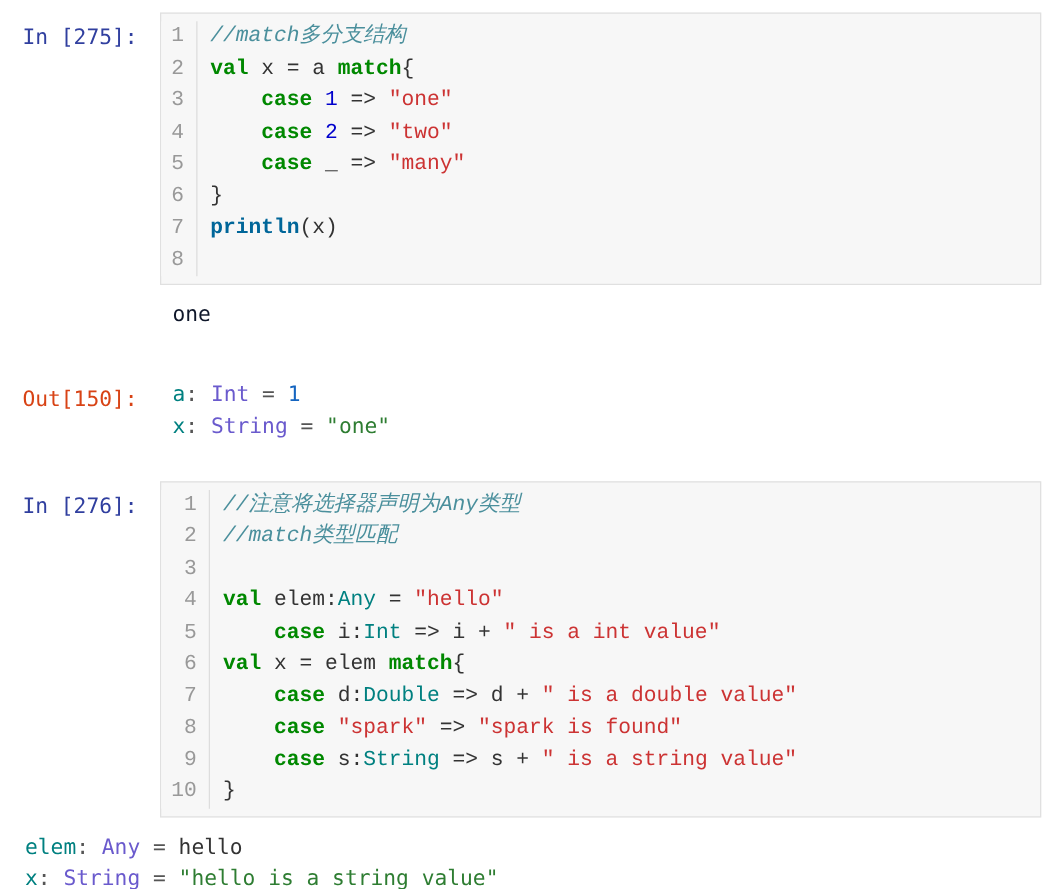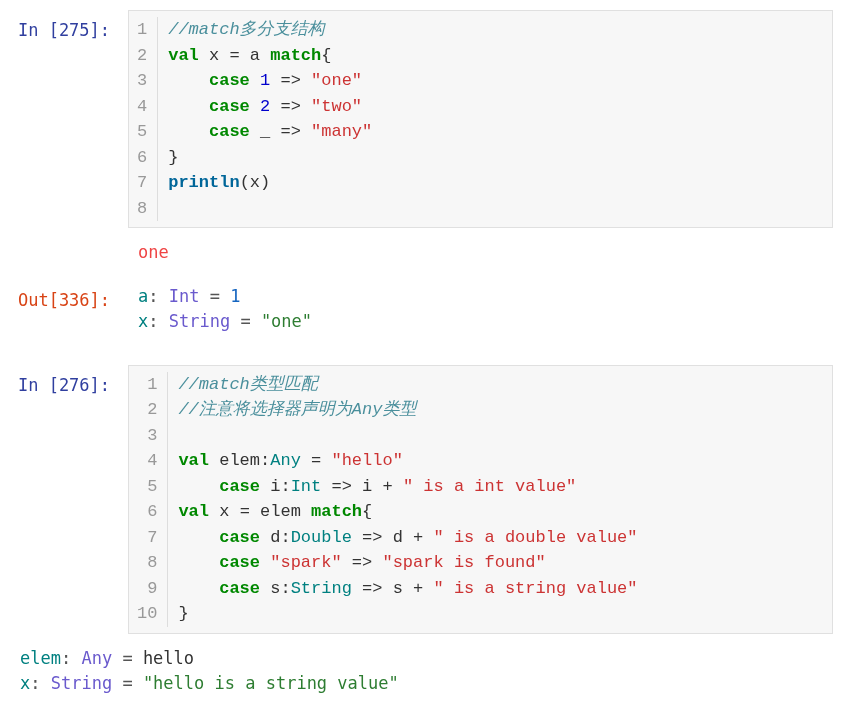--- a/index.html
+++ b/index.html
@@ -50,21 +50,21 @@
     height: 25.5px;
     line-height: 25.5px;
     white-space: pre;
   }
   .output-area {
     flex: 1;
     padding: 4px 0 4px 10px;
     white-space: pre;
     font-family: "Consolas", "Monaco", monospace;
   }
-  .stdout { color: #ef4444; margin-bottom: 2px; }
+  .stdout { color: #0f172a; margin-bottom: 22px; }
   
   .cm { color: #4a8f9c; font-style: italic; } 
   .kw { color: #008800; font-weight: bold; }  
   .fn { color: #006699; font-weight: bold; }  
   .nm { color: #333; }
   .op { color: #333; }
   .num { color: #0000cc; }
   .str { color: #cc3333; }
   .ty { color: #008080; }
   .var-out { color: #008080; }
@@ -100,42 +100,42 @@
           <div class="line"><span class="op">}</span></div>
           <div class="line"><span class="fn">println</span><span class="op">(</span><span class="nm">x</span><span class="op">)</span></div>
         </div>
       </div>
     </div>
     <div class="cell">
       <div class="prompt"></div>
       <div class="output-area stdout">one</div>
     </div>
     <div class="cell">
-      <div class="prompt prompt-out">Out[336]:</div>
+      <div class="prompt prompt-out">Out[150]:</div>
       <div class="output-area"><div class="line"><span class="var-out">a</span><span class="eq-out">: </span><span class="ty-out">Int</span><span class="eq-out"> = </span><span class="num-out">1</span></div><div class="line"><span class="var-out">x</span><span class="eq-out">: </span><span class="ty-out">String</span><span class="eq-out"> = </span><span class="str-out">"one"</span></div></div>
     </div>
     <div style="height: 18px;"></div>
     <div class="cell">
       <div class="prompt prompt-in">In  [276]:</div>
       <div class="code-area">
         <div class="gutter">
           <div>1</div>
           <div>2</div>
           <div>3</div>
           <div>4</div>
           <div>5</div>
           <div>6</div>
           <div>7</div>
           <div>8</div>
           <div>9</div>
           <div>10</div>
         </div>
         <div class="code-lines">
+          <div class="line"><span class="cm">//注意将选择器声明为Any类型</span></div>
           <div class="line"><span class="cm">//match类型匹配</span></div>
-          <div class="line"><span class="cm">//注意将选择器声明为Any类型</span></div>
           <div class="line">&nbsp;</div>
           <div class="line"><span class="kw">val</span><span class="nm"> elem</span><span class="op">:</span><span class="ty">Any</span><span class="nm"> </span><span class="op">= </span><span class="str">"hello"</span></div>
           <div class="line"><span class="nm">    </span><span class="kw">case</span><span class="nm"> i</span><span class="op">:</span><span class="ty">Int</span><span class="nm"> </span><span class="op">=&gt; </span><span class="nm">i </span><span class="op">+ </span><span class="str">" is a int value"</span></div>
           <div class="line"><span class="kw">val</span><span class="nm"> x </span><span class="op">= </span><span class="nm">elem </span><span class="kw">match</span><span class="op">{</span></div>
           <div class="line"><span class="nm">    </span><span class="kw">case</span><span class="nm"> d</span><span class="op">:</span><span class="ty">Double</span><span class="nm"> </span><span class="op">=&gt; </span><span class="nm">d </span><span class="op">+ </span><span class="str">" is a double value"</span></div>
           <div class="line"><span class="nm">    </span><span class="kw">case</span><span class="nm"> </span><span class="str">"spark"</span><span class="nm"> </span><span class="op">=&gt; </span><span class="str">"spark is found"</span></div>
           <div class="line"><span class="nm">    </span><span class="kw">case</span><span class="nm"> s</span><span class="op">:</span><span class="ty">String</span><span class="nm"> </span><span class="op">=&gt; </span><span class="nm">s </span><span class="op">+ </span><span class="str">" is a string value"</span></div>
           <div class="line"><span class="op">}</span></div>
         </div>
       </div>

